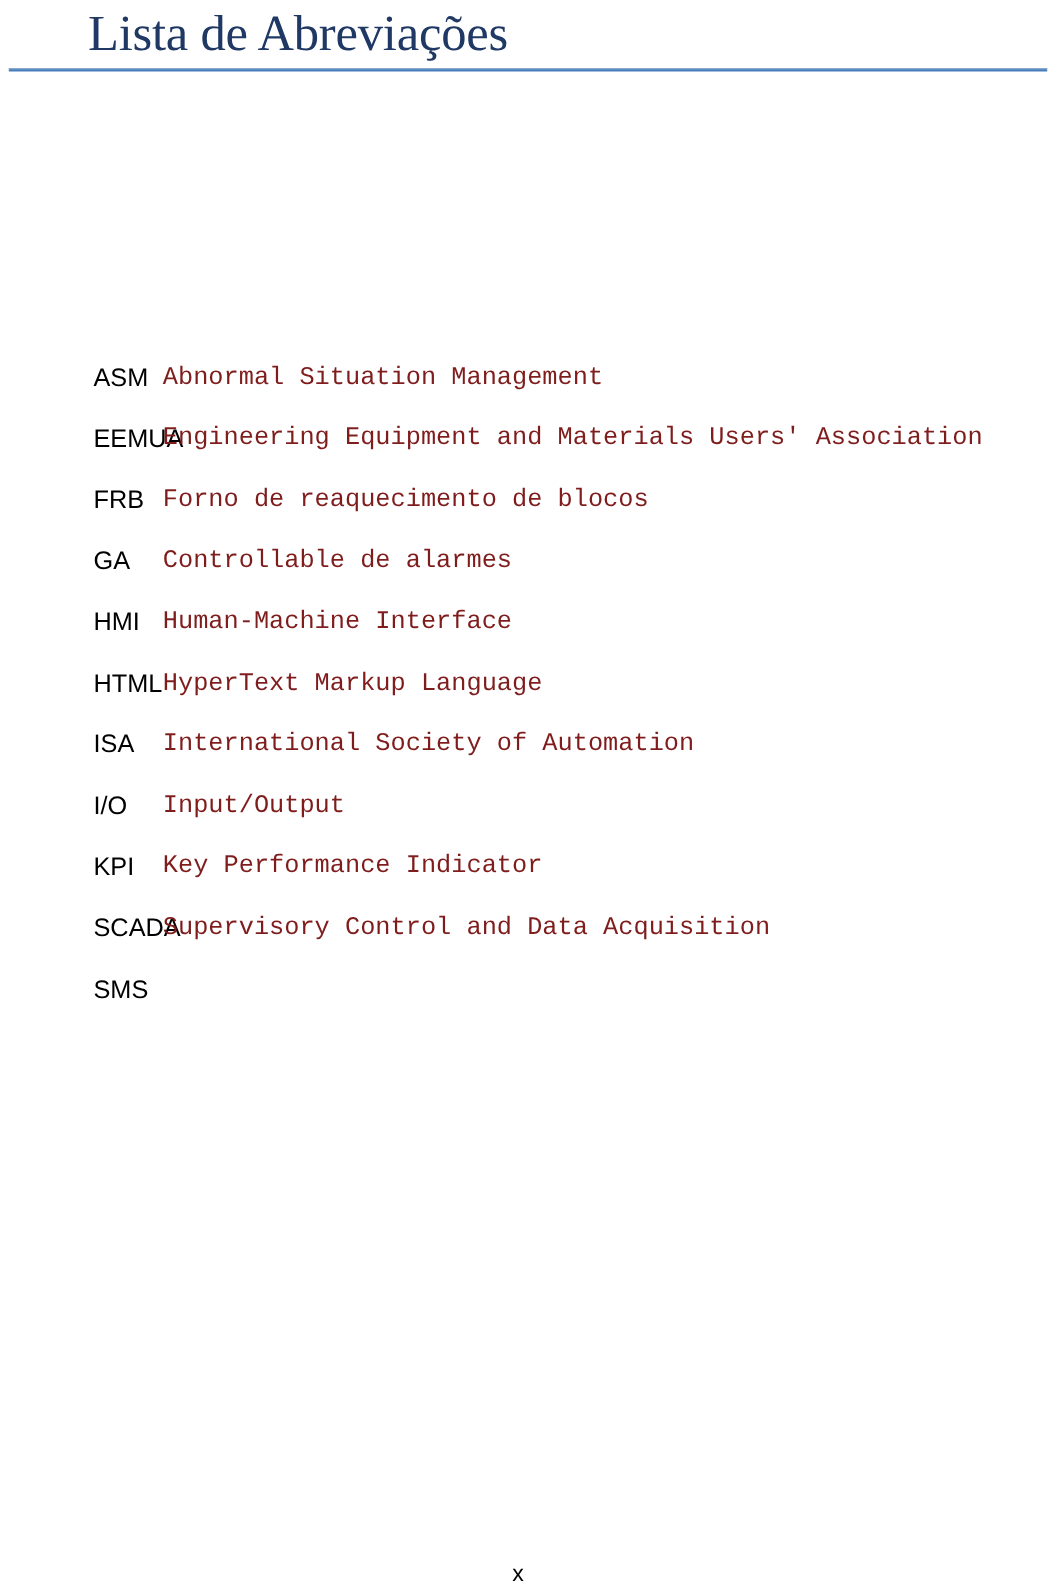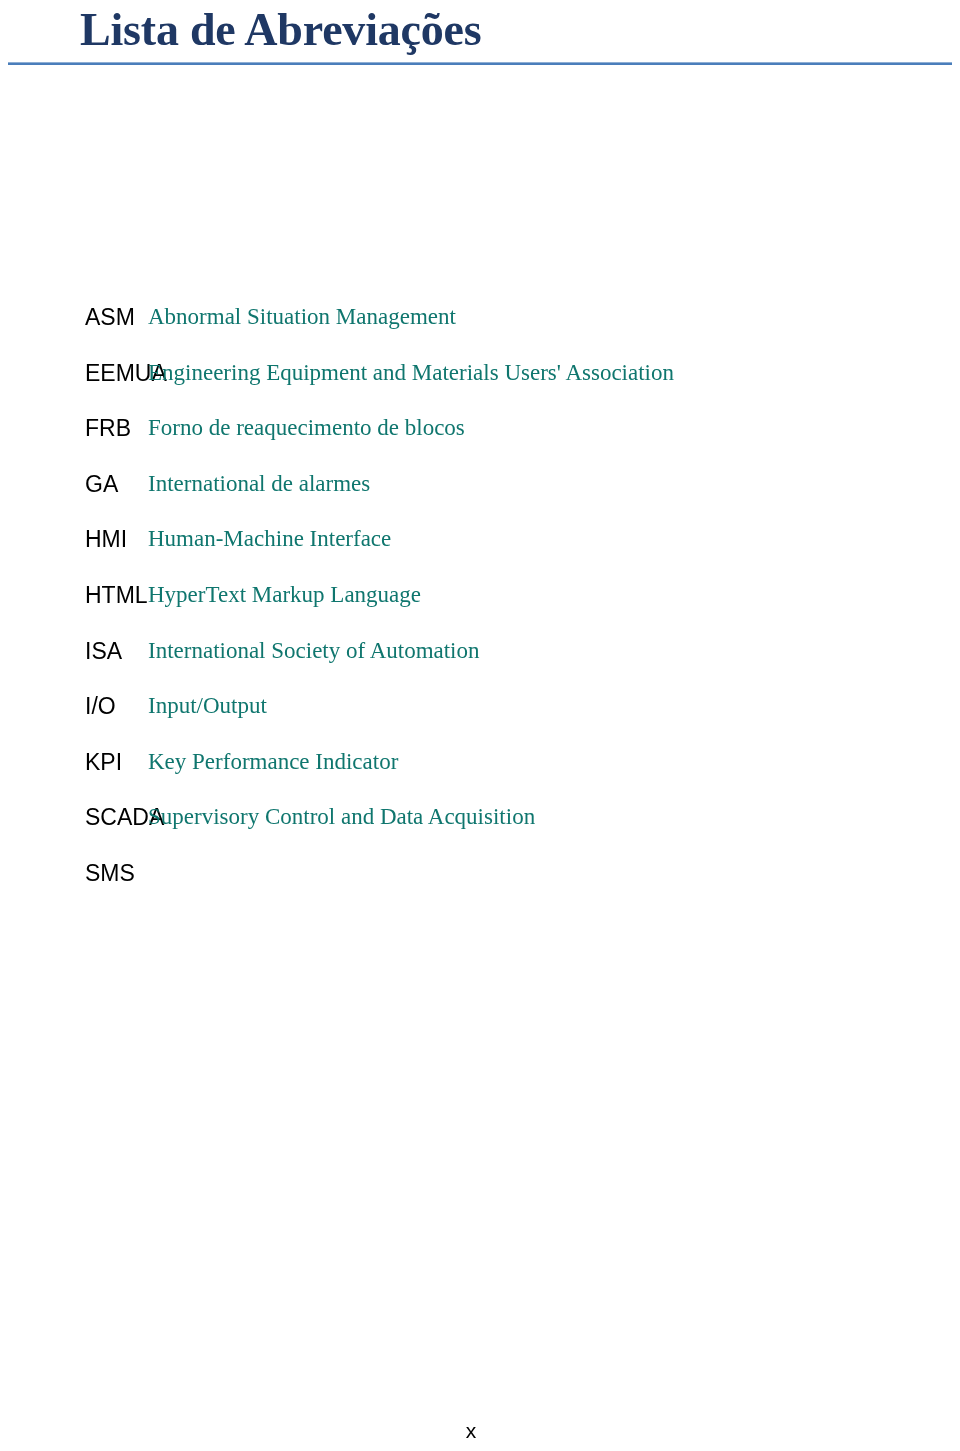--- a/index.html
+++ b/index.html
@@ -28,21 +28,21 @@
     left: 0;
     top: 0;
     width: 960px;
   }
   .page-title {
     position: absolute;
     left: 80px;
     top: 2px;
     margin: 0;
     font-family: "Liberation Serif", "DejaVu Serif", serif;
-    font-weight: bold;
+    font-weight: normal;
     font-size: 46px;
     line-height: 56px;
     letter-spacing: -0.2px;
     color: #1F3864;
     white-space: nowrap;
   }
   .title-rule {
     position: absolute;
     left: 8px;
     top: 62px;
@@ -55,40 +55,40 @@
 
   
   .abbrev-list {
     position: absolute;
     left: 0;
     top: 302px;
     width: 960px;
   }
   .abbrev-row {
     display: flex;
-    align-items: flex-start;
+    align-items: flex-end;
     height: 55.6px;
   }
   .abbrev-term {
     flex: 0 0 auto;
     width: 148px;
     padding-left: 85px;
     box-sizing: border-box;
     font-family: "Liberation Sans", sans-serif;
     font-size: 23px;
     line-height: 30px;
     color: #000000;
     white-space: nowrap;
   }
   .abbrev-definition {
     flex: 1 1 auto;
-    font-family: Liberation Serif, serif;
+    font-family: Liberation Mono, monospace;
     font-size: 23px;
     line-height: 30px;
-    color: #0f766e;
+    color: #7f1d1d;
     white-space: nowrap;
   }
 
   
   .page-number {
     position: absolute;
     left: 0;
     top: 1418px;
     width: 960px;
     text-align: center;
@@ -123,21 +123,21 @@
       <span class="abbrev-definition">Engineering Equipment and Materials Users' Association</span>
     </div>
 
     <div class="abbrev-row">
       <span class="abbrev-term">FRB</span>
       <span class="abbrev-definition">Forno de reaquecimento de blocos</span>
     </div>
 
     <div class="abbrev-row">
       <span class="abbrev-term">GA</span>
-      <span class="abbrev-definition">International de alarmes</span>
+      <span class="abbrev-definition">Controllable de alarmes</span>
     </div>
 
     <div class="abbrev-row">
       <span class="abbrev-term">HMI</span>
       <span class="abbrev-definition">Human-Machine Interface</span>
     </div>
 
 
     <div class="abbrev-row">
       <span class="abbrev-term">HTML</span>

